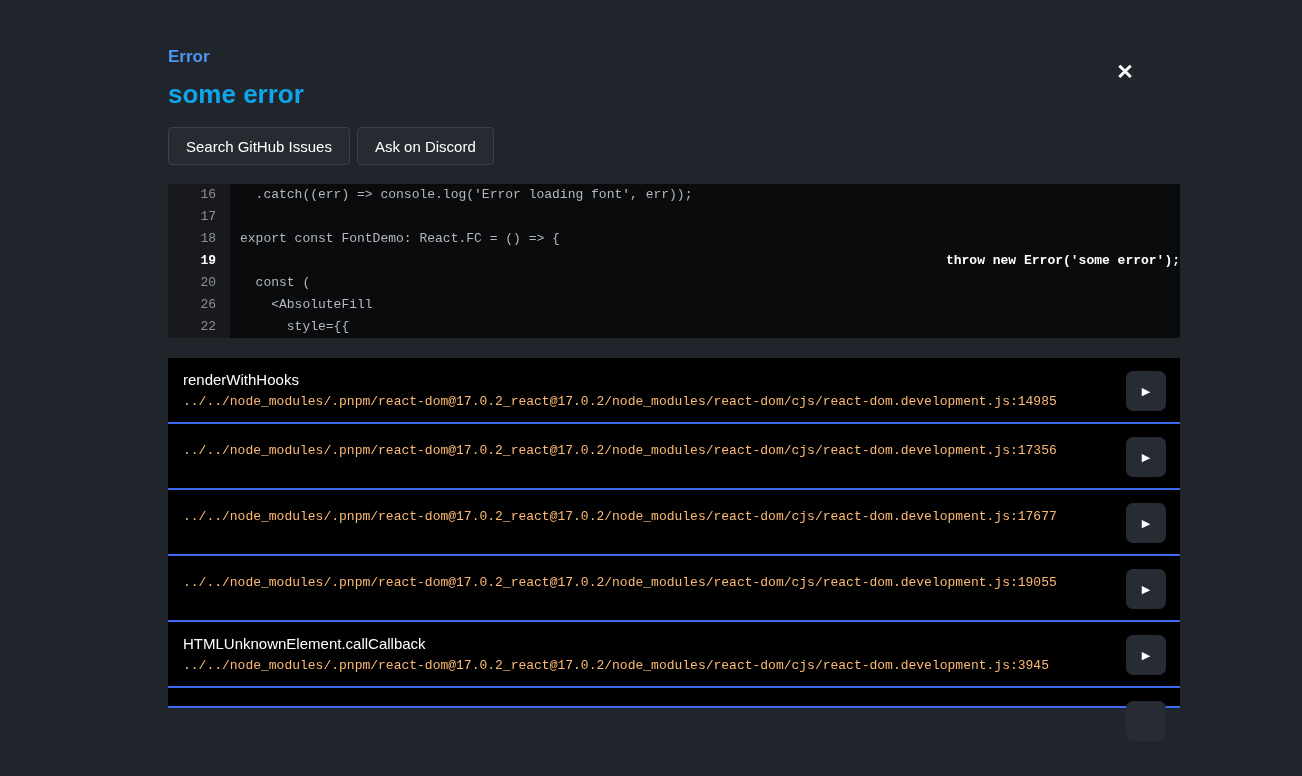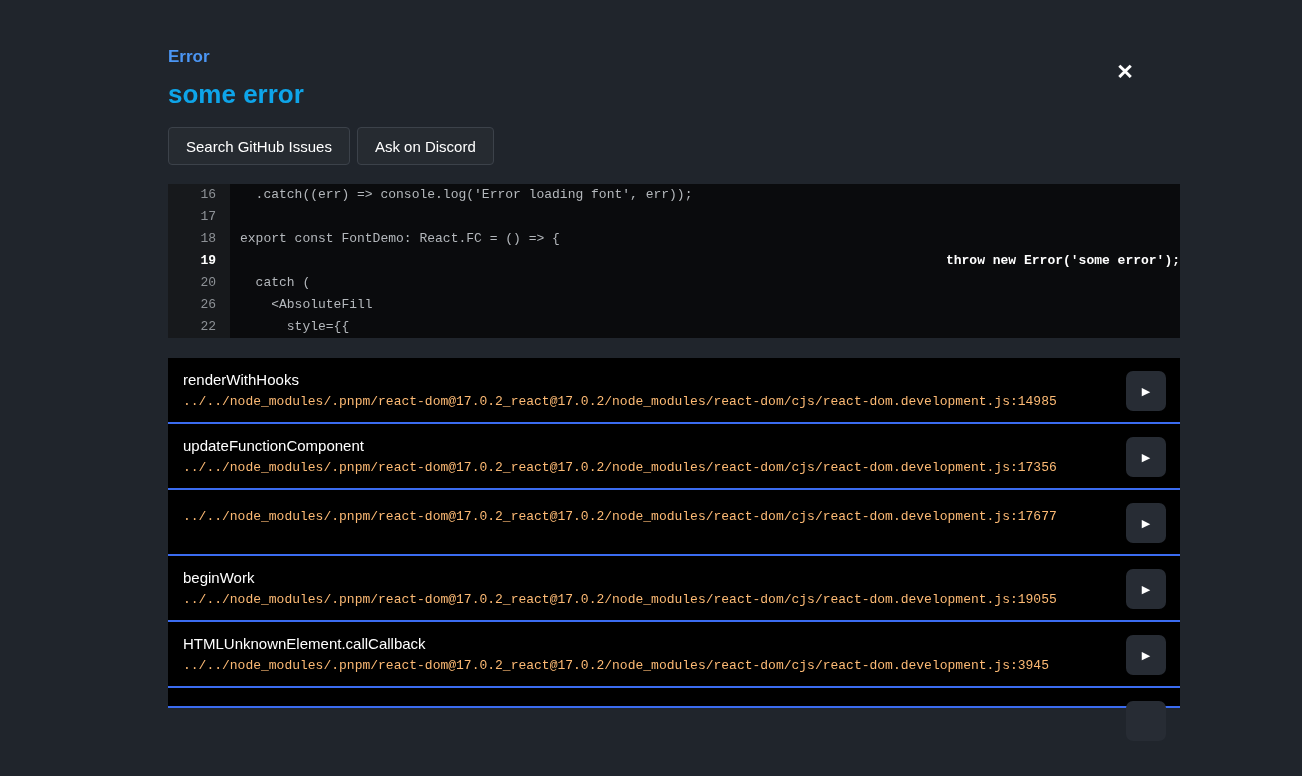--- a/index.html
+++ b/index.html
@@ -109,21 +109,21 @@
       <div class="code-line">
         <span class="gutter">18</span>
         <span class="code-text">export const FontDemo: React.FC = () =&gt; {</span>
       </div>
       <div class="code-line hl">
         <span class="gutter">19</span>
         <span class="code-text">  throw new Error('some error');</span>
       </div>
       <div class="code-line">
         <span class="gutter">20</span>
-        <span class="code-text">  catch (</span>
+        <span class="code-text">  const (</span>
       </div>
       <div class="code-line">
         <span class="gutter">26</span>
         <span class="code-text">    &lt;AbsoluteFill</span>
       </div>
       <div class="code-line">
         <span class="gutter">22</span>
         <span class="code-text">      style={{</span>
       </div>
     </div>
@@ -133,36 +133,34 @@
 
     <div class="frame">
       <div class="frame-name">renderWithHooks</div>
       <div class="frame-path">../../node_modules/.pnpm/react-dom@17.0.2_react@17.0.2/node_modules/react-dom/cjs/react-dom.development.js:14985</div>
       <button class="play-btn">
         <span class="glyph">▶</span>
       </button>
     </div>
 
     <div class="frame">
-      <div class="frame-name">updateFunctionComponent</div>
       <div class="frame-path">../../node_modules/.pnpm/react-dom@17.0.2_react@17.0.2/node_modules/react-dom/cjs/react-dom.development.js:17356</div>
       <button class="play-btn">
         <span class="glyph">▶</span>
       </button>
     </div>
 
     <div class="frame">
       <div class="frame-path">../../node_modules/.pnpm/react-dom@17.0.2_react@17.0.2/node_modules/react-dom/cjs/react-dom.development.js:17677</div>
       <button class="play-btn">
         <span class="glyph">▶</span>
       </button>
     </div>
 
     <div class="frame">
-      <div class="frame-name">beginWork</div>
       <div class="frame-path">../../node_modules/.pnpm/react-dom@17.0.2_react@17.0.2/node_modules/react-dom/cjs/react-dom.development.js:19055</div>
       <button class="play-btn">
         <span class="glyph">▶</span>
       </button>
     </div>
 
     <div class="frame">
       <div class="frame-name">HTMLUnknownElement.callCallback</div>
       <div class="frame-path">../../node_modules/.pnpm/react-dom@17.0.2_react@17.0.2/node_modules/react-dom/cjs/react-dom.development.js:3945</div>
       <button class="play-btn">

